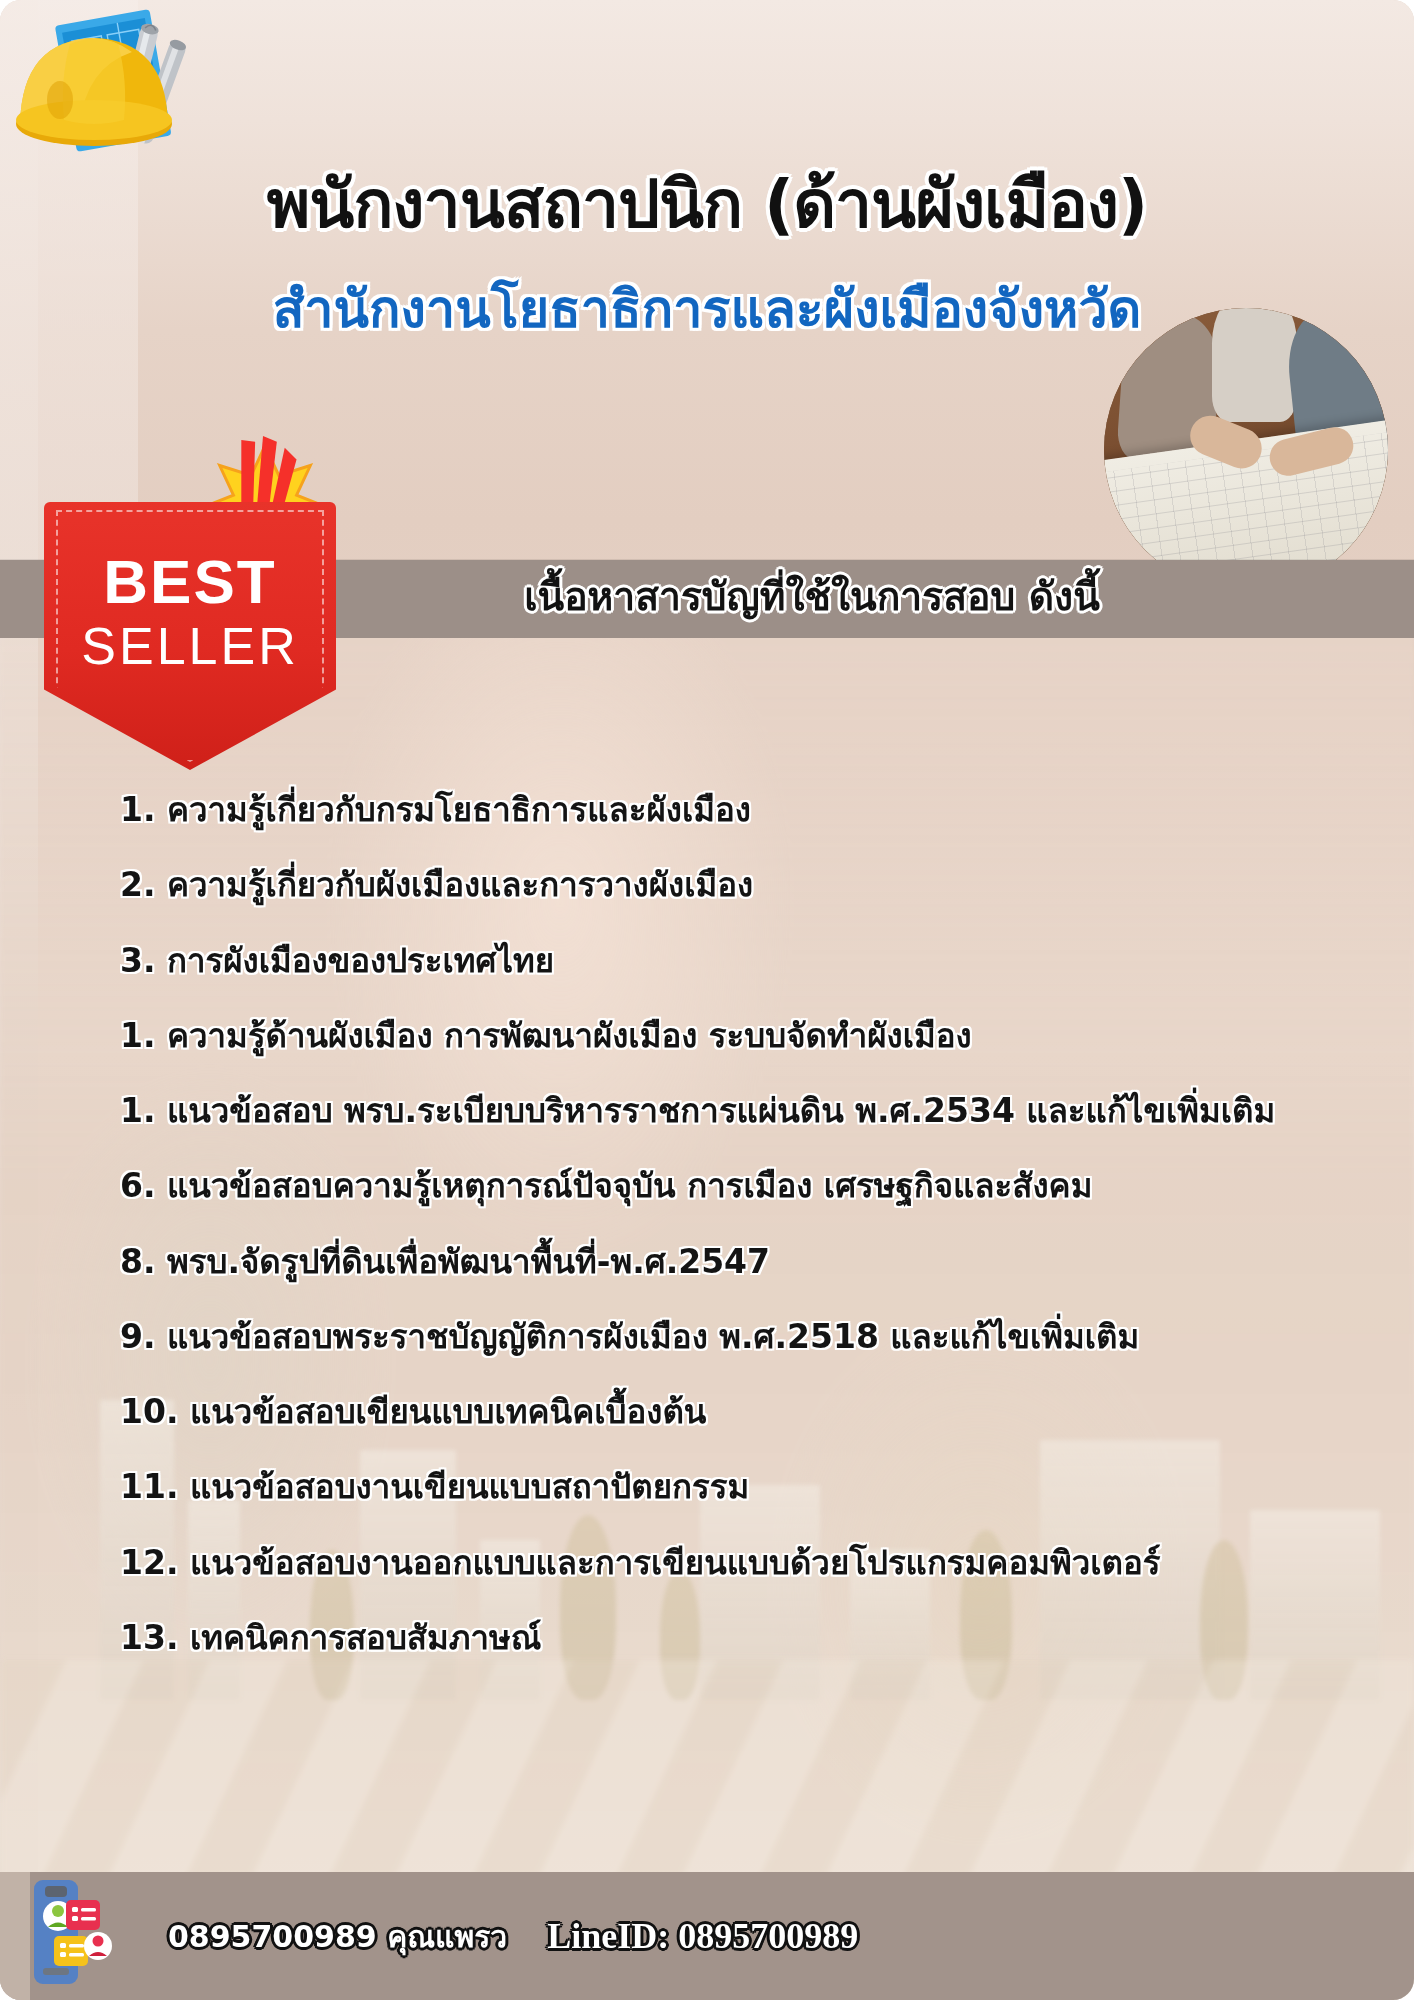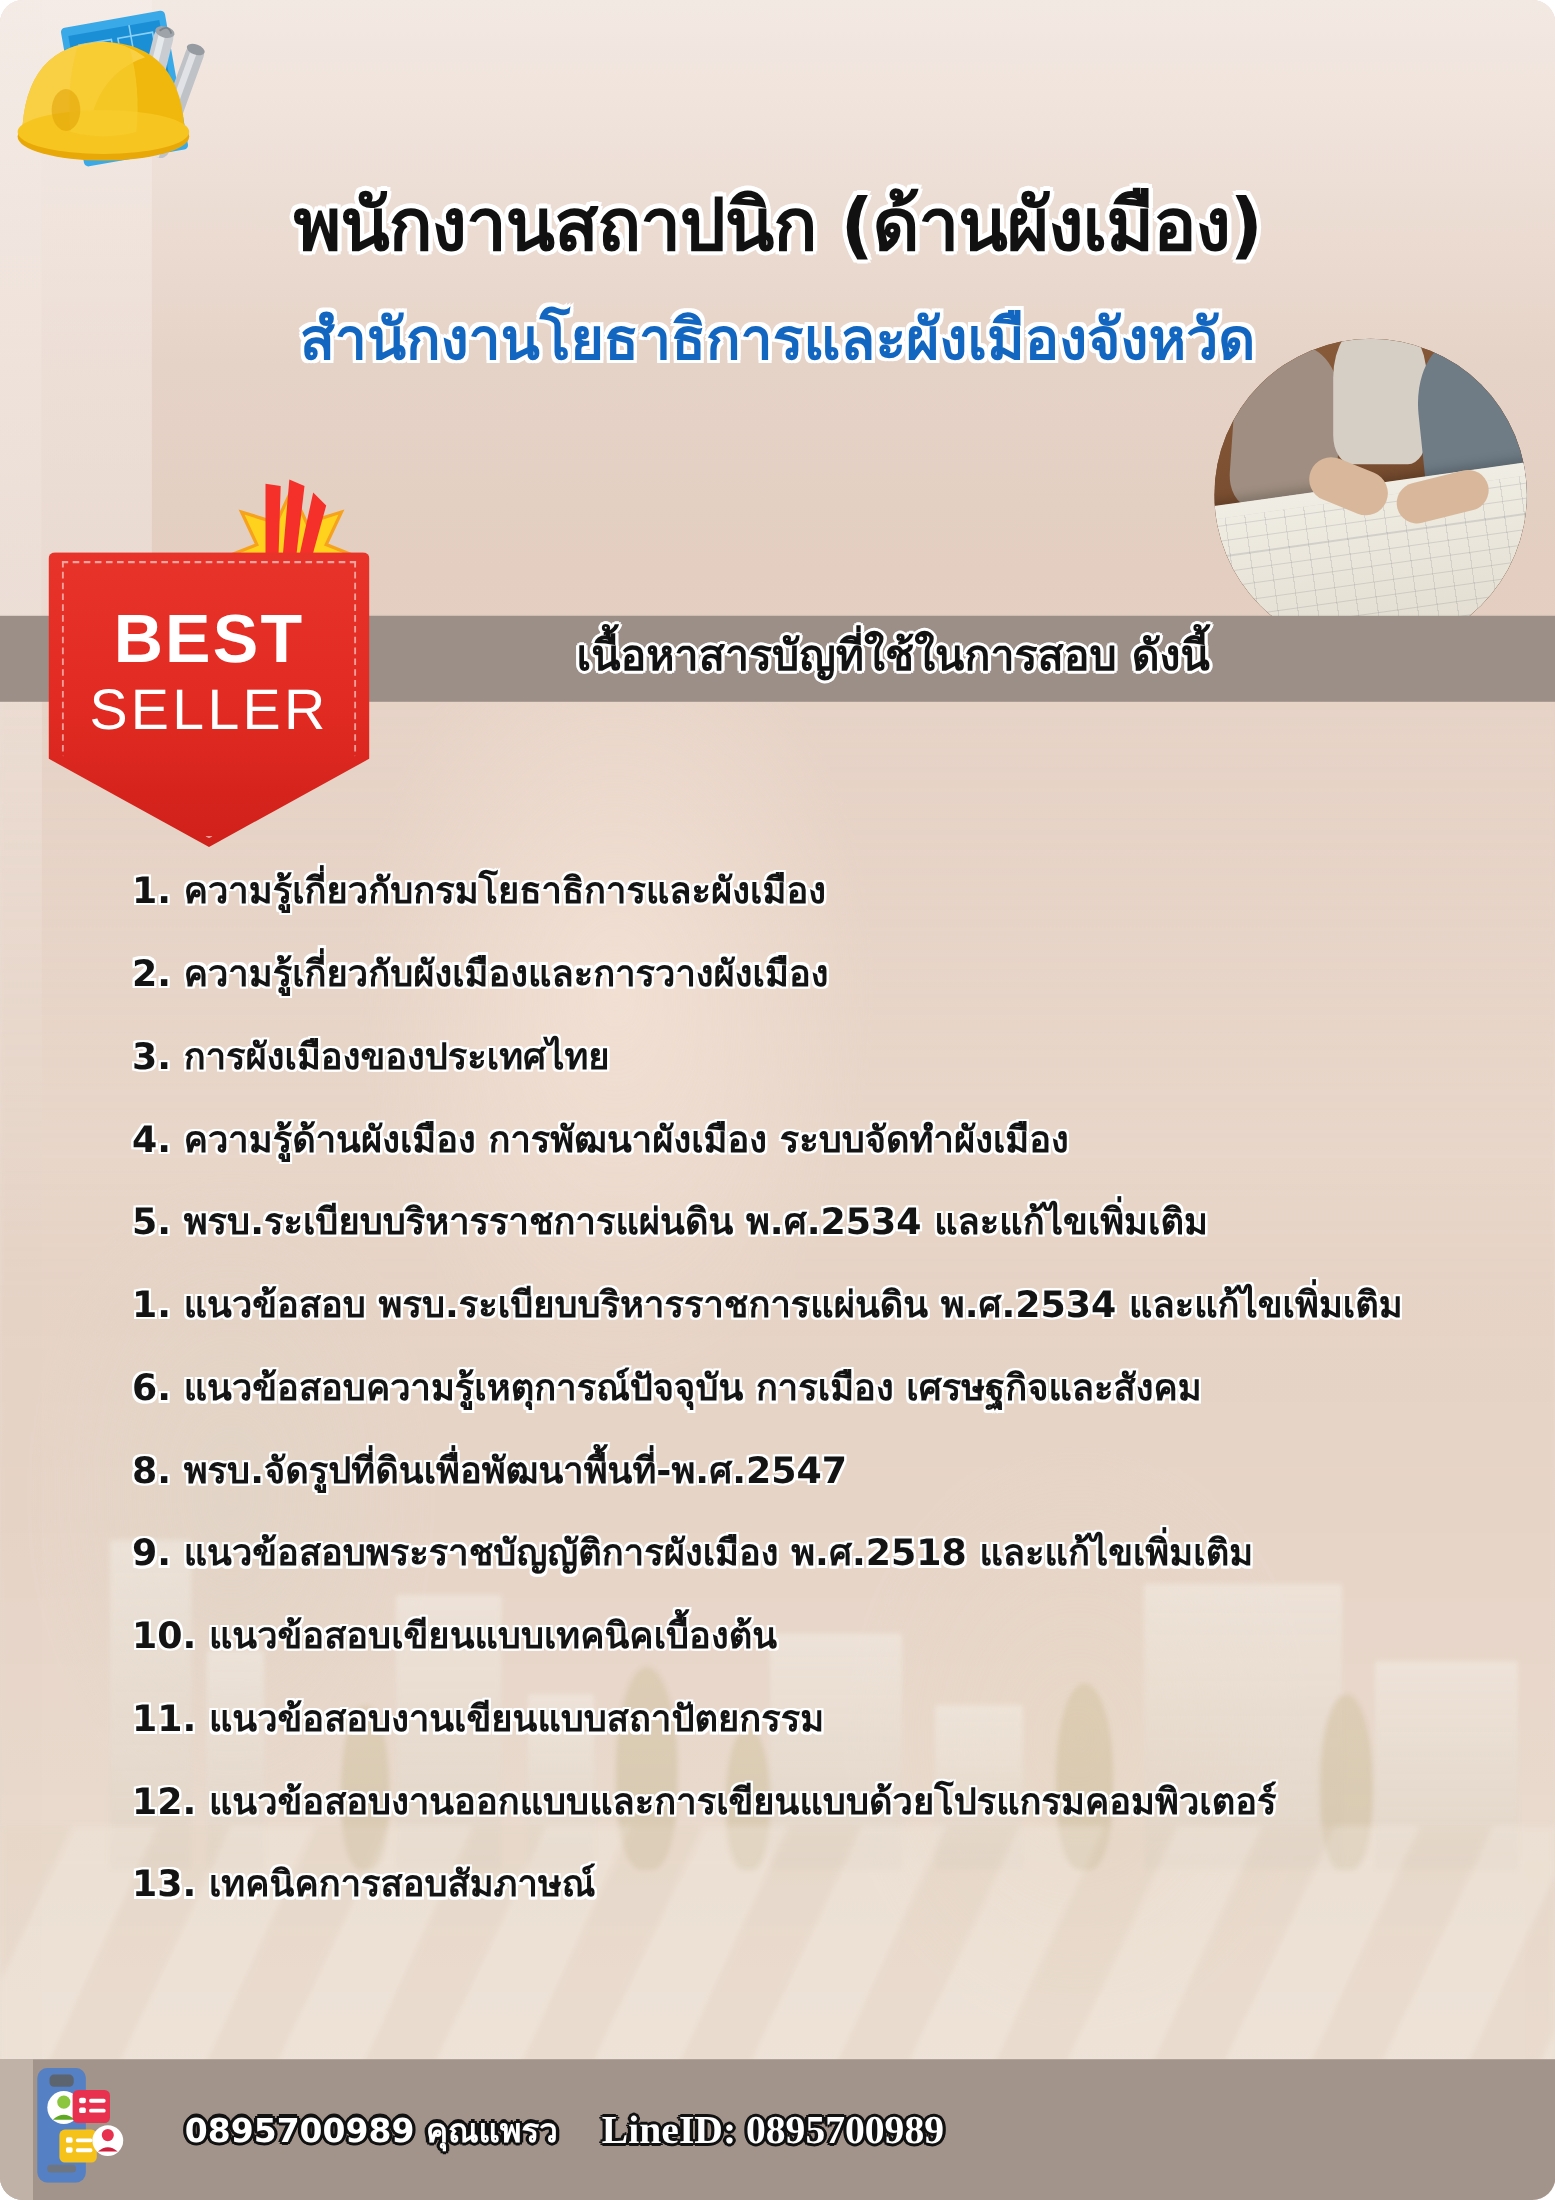--- a/index.html
+++ b/index.html
@@ -407,22 +407,21 @@
     <div class="badge-body"></div>
     <div class="badge-dash"></div>
     <div class="badge-best">BEST</div>
     <div class="badge-seller">SELLER</div>
   </div>
 
   <div class="topic-list">
     <div class="topic-item">1. ความรู้เกี่ยวกับกรมโยธาธิการและผังเมือง</div>
     <div class="topic-item">2. ความรู้เกี่ยวกับผังเมืองและการวางผังเมือง</div>
     <div class="topic-item">3. การผังเมืองของประเทศไทย</div>
-    <div class="topic-item">4. ความรู้ด้านผังเมือง การพัฒนาผังเมือง ระบบจัดทำผังเมือง</div>
-    <div class="topic-item">5. พรบ.ระเบียบบริหารราชการแผ่นดิน พ.ศ.2534 และแก้ไขเพิ่มเติม</div>
+    <div class="topic-item">1. ความรู้ด้านผังเมือง การพัฒนาผังเมือง ระบบจัดทำผังเมือง</div>
     <div class="topic-item">1. แนวข้อสอบ พรบ.ระเบียบบริหารราชการแผ่นดิน พ.ศ.2534 และแก้ไขเพิ่มเติม</div>
     <div class="topic-item">6. แนวข้อสอบความรู้เหตุการณ์ปัจจุบัน การเมือง เศรษฐกิจและสังคม</div>
     <div class="topic-item">8. พรบ.จัดรูปที่ดินเพื่อพัฒนาพื้นที่-พ.ศ.2547</div>
     <div class="topic-item">9. แนวข้อสอบพระราชบัญญัติการผังเมือง พ.ศ.2518 และแก้ไขเพิ่มเติม</div>
     <div class="topic-item">10. แนวข้อสอบเขียนแบบเทคนิคเบื้องต้น</div>
     <div class="topic-item">11. แนวข้อสอบงานเขียนแบบสถาปัตยกรรม</div>
     <div class="topic-item">12. แนวข้อสอบงานออกแบบและการเขียนแบบด้วยโปรแกรมคอมพิวเตอร์</div>
     <div class="topic-item">13. เทคนิคการสอบสัมภาษณ์</div>
   </div>
 

